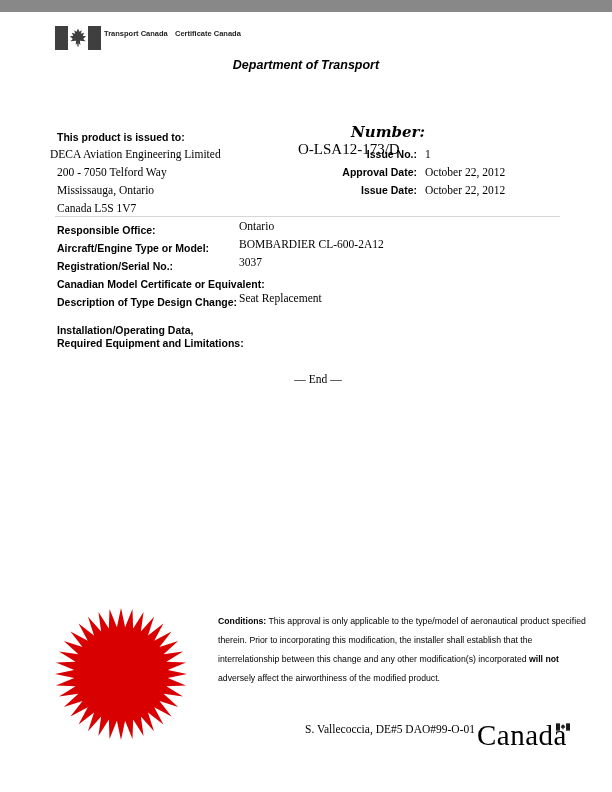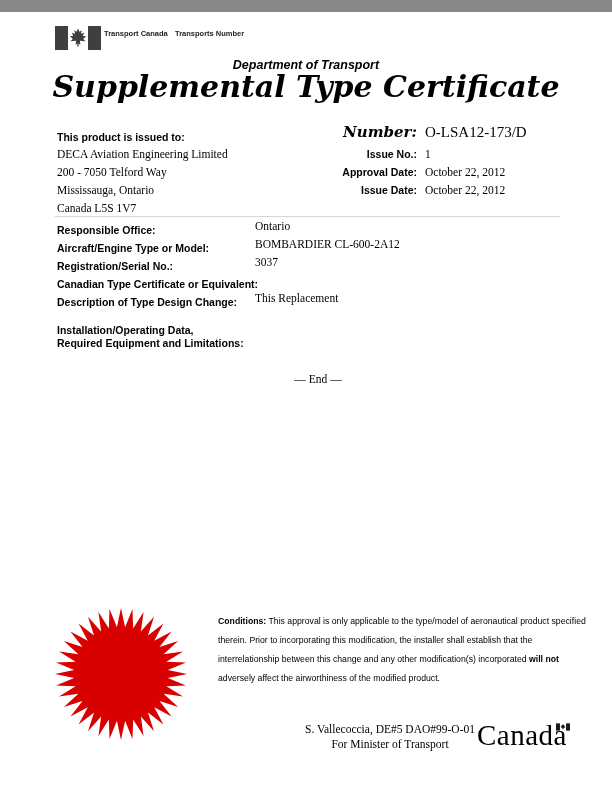--- a/index.html
+++ b/index.html
@@ -34,35 +34,35 @@
     font-size: 30px;
     letter-spacing: 0px;
   }
 
   .lbl { font-size: 10.5px; font-weight: bold; font-family: "Liberation Sans", sans-serif; }
   .serif-val { font-size: 11.5px; font-family: Liberation Serif, serif; }
 
   
   .meta-block { top: 111px; left: 290px; width: 300px; }
   .meta-row { display: flex; align-items: baseline; height: 18px; }
-  .meta-row.first { height: 25px; }
+  .meta-row.first { height: 25px; flex-direction: column; }
   .meta-label { width: 127px; text-align: right; }
   .meta-label.script {
     font-family: "DejaVu Serif", serif;
     font-style: italic; font-weight: bold; font-size: 15px;
   }
   .meta-value { margin-left: 8px; }
   .meta-value.big { font-size: 15px; }
 
   .divider { top: 204px; left: 55px; width: 505px; height: 1px; background: #d6d6d6; }
 
   
   .details-block { top: 208px; left: 57px; width: 500px; }
   .detail-row { position: relative; height: 18px; }
-  .detail-value { position: absolute; left: 198px; top: 0; }
+  .detail-value { position: absolute; left: 182px; top: 0; }
 
   .install-heading { top: 312px; left: 57px; line-height: 13px; }
   .end-marker {
     top: 361px; left: 12px; width: 100%;
     text-align: center;
     font-size: 11.5px; font-family: "Liberation Serif", serif;
   }
 
   
   .conditions {
@@ -93,27 +93,26 @@
 <div class="page">
 
   <svg class="abs" style="left:55px; top:14px;" width="46" height="24" viewBox="0 0 46 24">
     <rect x="0" y="0" width="13" height="24" fill="#3f3f3f"></rect>
     <rect x="33" y="0" width="13" height="24" fill="#3f3f3f"></rect>
     <g transform="translate(13.5,1.5) scale(0.95)">
       <path fill="#3f3f3f" d="M10 1 L11.5 4.5 L14 3 L13 6.5 L16.5 5.5 L15 9 L18.5 9 L15.5 12 L18 14.5 L12 14 L12.5 18.5 L10 16 L7.5 18.5 L8 14 L2 14.5 L4.5 12 L1.5 9 L5 9 L3.5 5.5 L7 6.5 L6 3 L8.5 4.5 Z M9.3 14.5 L10.7 14.5 L10.7 20 L9.3 20 Z"></path>
     </g>
   </svg>
   <div class="abs hdr-label" style="left:104px; top:17px;">Transport Canada</div>
-  <div class="abs hdr-label" style="left:175px; top:17px;">Transports Number</div>
+  <div class="abs hdr-label" style="left:175px; top:17px;">Certificate Canada</div>
 
   <div class="abs dept-title">Department of Transport</div>
-  <div class="abs cert-title">Supplemental Type Certificate</div>
 
   <div class="abs lbl" style="left:57px; top:119px;">This product is issued to:</div>
-  <div class="abs serif-val" style="left:57px; top:136px;text-align:right;">DECA Aviation Engineering Limited</div>
+  <div class="abs serif-val" style="left:50px; top:136px;text-align:right;">DECA Aviation Engineering Limited</div>
   <div class="abs serif-val" style="left:57px; top:154px;">200 - 7050 Telford Way</div>
   <div class="abs serif-val" style="left:57px; top:172px;">Mississauga, Ontario</div>
   <div class="abs serif-val" style="left:57px; top:190px;">Canada L5S 1V7</div>
 
   <div class="abs meta-block">
     <div class="meta-row first">
       <span class="meta-label script">Number:</span>
       <span class="meta-value serif-val big">O-LSA12-173/D</span>
     </div>
     <div class="meta-row">
@@ -139,44 +138,43 @@
     </div>
     <div class="detail-row">
       <span class="lbl">Aircraft/Engine Type or Model:</span>
       <span class="detail-value serif-val">BOMBARDIER CL-600-2A12</span>
     </div>
     <div class="detail-row">
       <span class="lbl">Registration/Serial No.:</span>
       <span class="detail-value serif-val">3037</span>
     </div>
     <div class="detail-row">
-      <span class="lbl">Canadian Type Certificate or Equivalent:</span>
+      <span class="lbl">Canadian Model Certificate or Equivalent:</span>
     </div>
     <div class="detail-row">
       <span class="lbl">Description of Type Design Change:</span>
-      <span class="detail-value serif-val">This Replacement</span>
+      <span class="detail-value serif-val">Seat Replacement</span>
     </div>
   </div>
 
   <div class="abs install-heading">
     <div class="lbl">Installation/Operating Data,</div>
     <div class="lbl">Required Equipment and Limitations:</div>
   </div>
 
   <div class="abs end-marker">— End —</div>
 
   <svg class="abs" style="left:51px; top:592px;" width="140" height="140" viewBox="0 0 140 140">
     <polygon id="seal-polygon" fill="#d80000" points="70.00,4.00 74.10,23.18 81.46,5.00 82.16,24.60 92.57,7.98 89.86,27.40 103.00,12.84 96.96,31.50 112.42,19.44 103.23,36.77 120.56,27.58 108.50,43.04 127.16,37.00 112.60,50.14 132.02,47.43 115.40,57.84 135.00,58.54 116.82,65.90 136.00,70.00 116.82,74.10 135.00,81.46 115.40,82.16 132.02,92.57 112.60,89.86 127.16,103.00 108.50,96.96 120.56,112.42 103.23,103.23 112.42,120.56 96.96,108.50 103.00,127.16 89.86,112.60 92.57,132.02 82.16,115.40 81.46,135.00 74.10,116.82 70.00,136.00 65.90,116.82 58.54,135.00 57.84,115.40 47.43,132.02 50.14,112.60 37.00,127.16 43.04,108.50 27.58,120.56 36.77,103.23 19.44,112.42 31.50,96.96 12.84,103.00 27.40,89.86 7.98,92.57 24.60,82.16 5.00,81.46 23.18,74.10 4.00,70.00 23.18,65.90 5.00,58.54 24.60,57.84 7.98,47.43 27.40,50.14 12.84,37.00 31.50,43.04 19.44,27.58 36.77,36.77 27.58,19.44 43.04,31.50 37.00,12.84 50.14,27.40 47.43,7.98 57.84,24.60 58.54,5.00 65.90,23.18"></polygon>
   </svg>
 
   <div class="abs conditions"><b>Conditions:</b> <span>This approval is only applicable to the type/model of aeronautical product specified therein. Prior to incorporating this modification, the installer shall establish that the interrelationship between this change and any other modification(s) incorporated</span> <b>will not</b> <span>adversely affect the airworthiness of the modified product.</span></div>
 
   <div class="abs signature">
     <div>S. Vallecoccia, DE#5 DAO#99-O-01</div>
-    <div>For Minister of Transport</div>
   </div>
 
   <div class="abs wordmark">
     <span>Canada</span>
     <svg class="wordmark-flag" width="14" height="8" viewBox="0 0 46 24">
       <rect x="0" y="0" width="13" height="24" fill="#1a1a1a"></rect>
       <rect x="33" y="0" width="13" height="24" fill="#1a1a1a"></rect>
       <g transform="translate(13.5,1.5) scale(0.95)">
         <path fill="#1a1a1a" d="M10 1 L11.5 4.5 L14 3 L13 6.5 L16.5 5.5 L15 9 L18.5 9 L15.5 12 L18 14.5 L12 14 L12.5 18.5 L10 16 L7.5 18.5 L8 14 L2 14.5 L4.5 12 L1.5 9 L5 9 L3.5 5.5 L7 6.5 L6 3 L8.5 4.5 Z M9.3 14.5 L10.7 14.5 L10.7 20 L9.3 20 Z"></path>
       </g>

